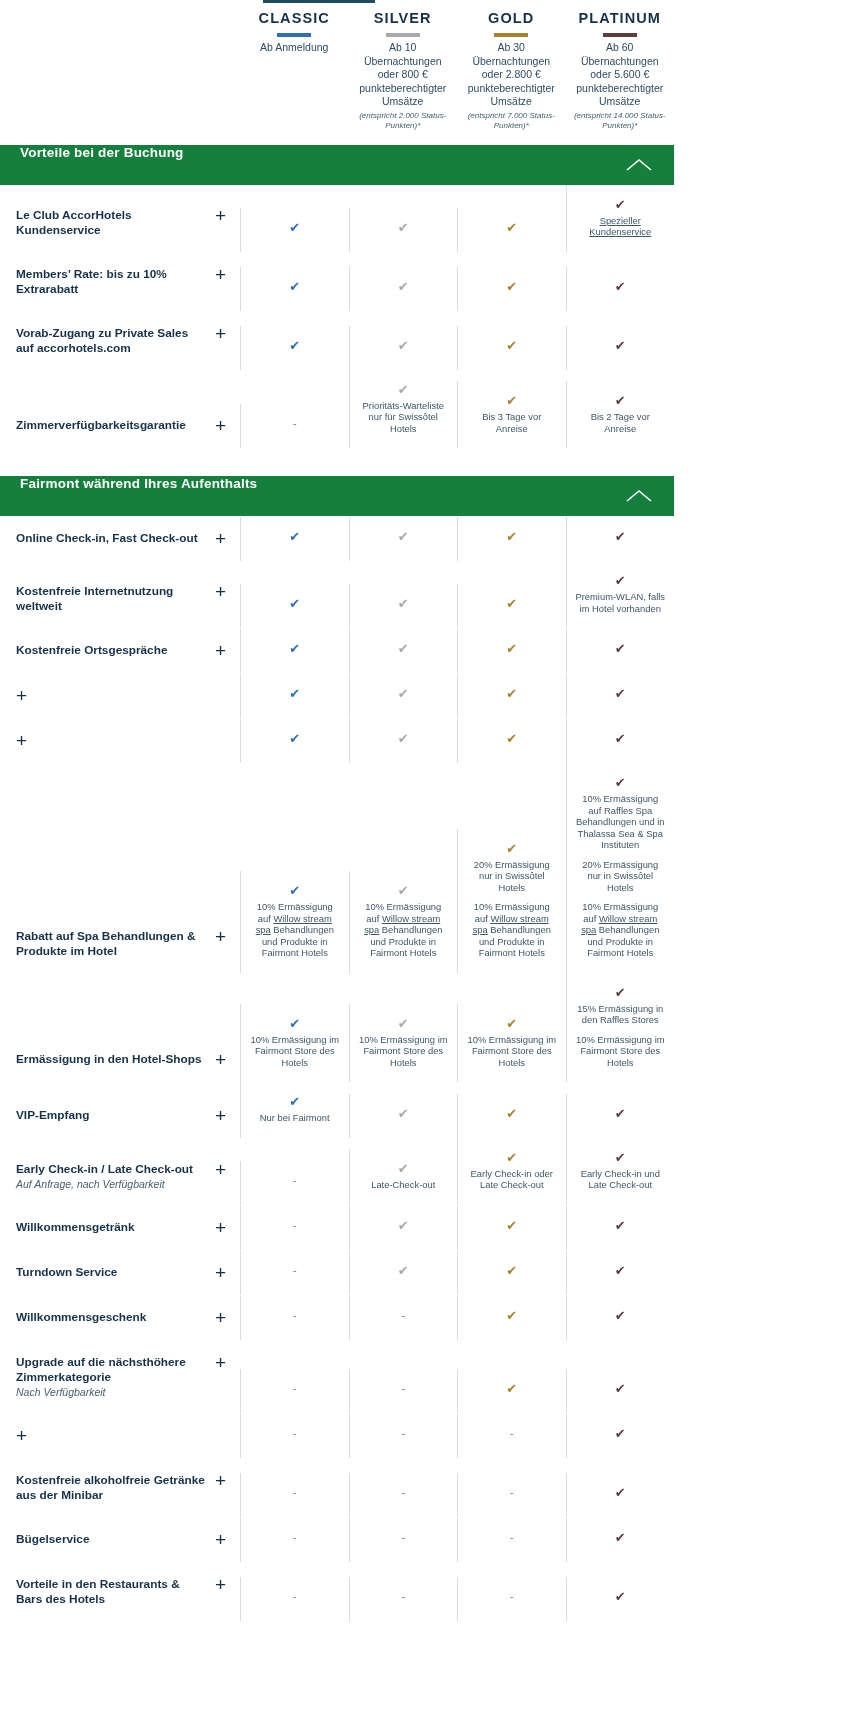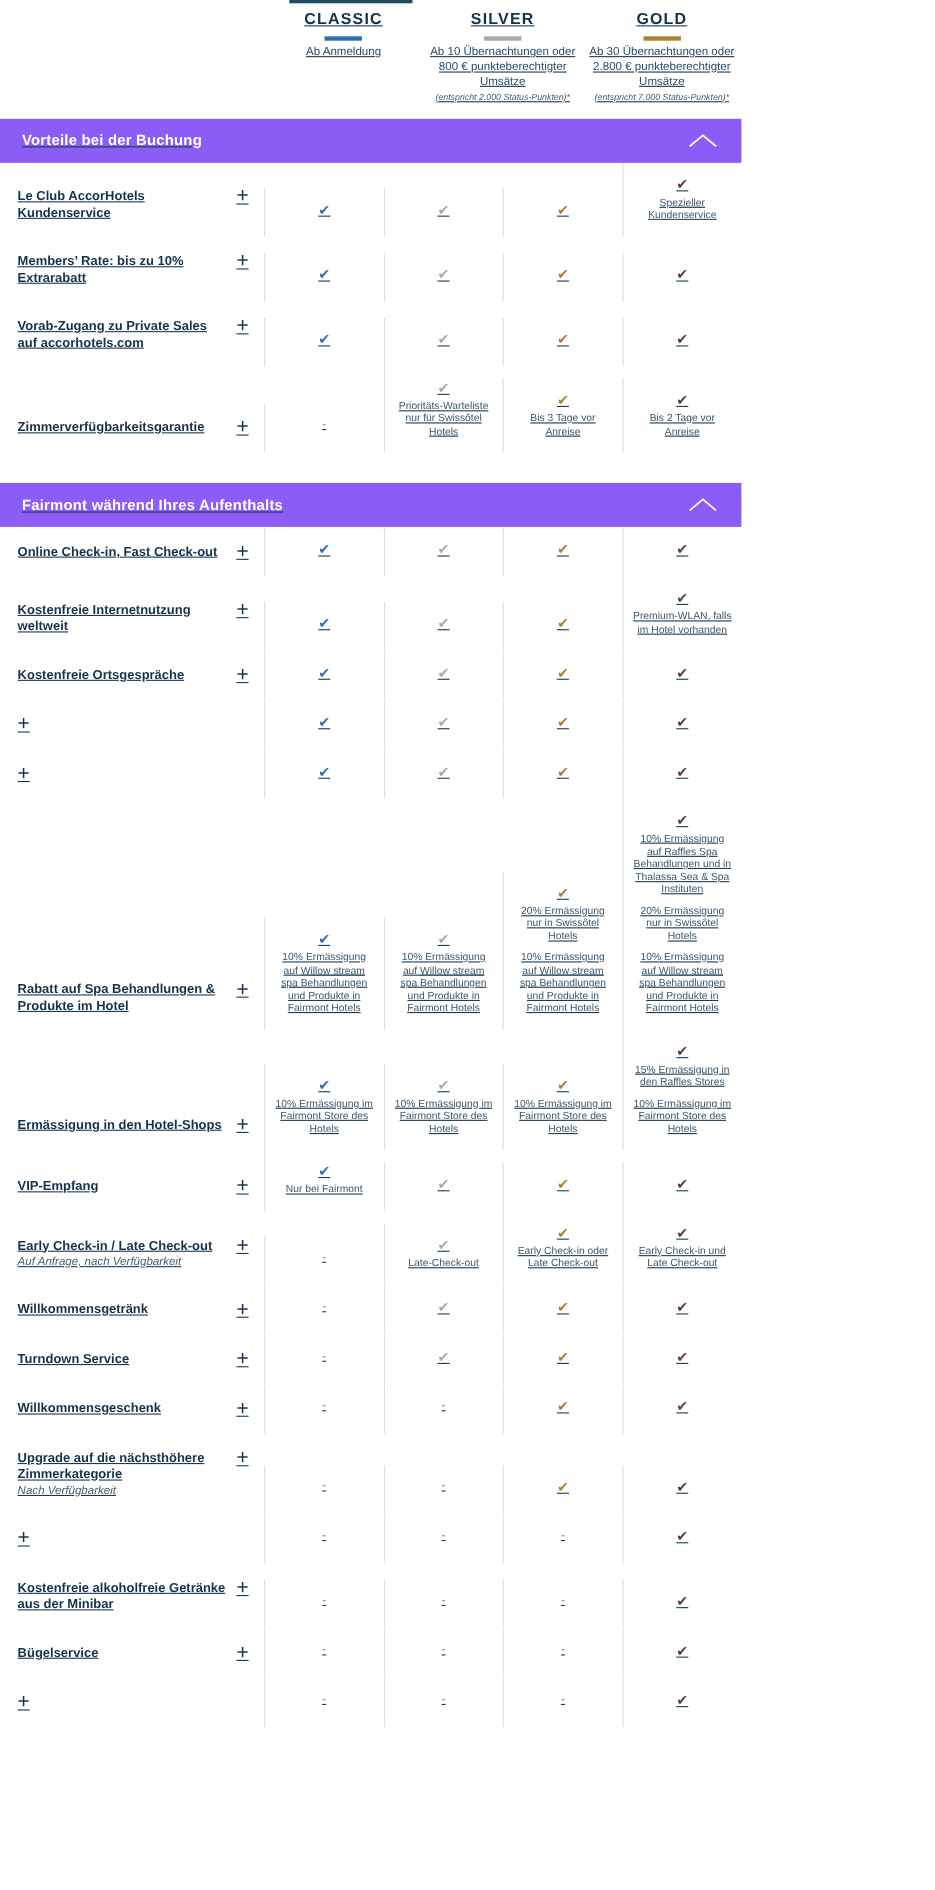--- a/index.html
+++ b/index.html
@@ -3,21 +3,21 @@
 <meta charset="utf-8">
 <style>
   * { box-sizing: border-box; margin: 0; padding: 0; }
   html, body {
     width: 850px;
     background: #ffffff;
     font-family: "Liberation Sans", sans-serif;
     color: #1b3a54;
     -webkit-font-smoothing: antialiased;
   }
-  .page { width: 674px; position: relative; padding-bottom: 10px; text-decoration: underline; }
+  .page { width: 674px; position: relative; padding-bottom: 10px; }
 
   
   .tier-header {
     display: flex;
     width: 100%;
     padding-left: 240px;
     padding-top: 8px;
     align-items: flex-start;
   }
   .tier-col {
@@ -56,25 +56,25 @@
     position: absolute;
     left: 263px;
     top: 0px;
     width: 112px;
     height: 3px;
     background: #1e4d62;
   }
 
   
   .section-bar {
-    background: #8b5cf6;
+    background: #15803d;
     color: #ffffff;
     height: 40px;
     display: flex;
-    align-items: center;
+    align-items: flex-start;
     padding: 0 20px;
     margin-top: 14px;
     position: relative;
   }
   .section-bar .title {
     font-size: 13.5px;
     font-weight: bold;
     letter-spacing: 0.2px;
   }
   .chevron {
@@ -176,20 +176,26 @@
         <div class="tier-rule" style="background: rgb(168, 169, 173);"></div>
         <div class="tier-req">Ab 10 Übernachtungen oder 800 € punkteberechtigter Umsätze</div>
         <div class="tier-note">(entspricht 2.000 Status-Punkten)*</div>
       </div>
       <div class="tier-col">
         <div class="tier-name">GOLD</div>
         <div class="tier-rule" style="background: rgb(169, 130, 47);"></div>
         <div class="tier-req">Ab 30 Übernachtungen oder 2.800 € punkteberechtigter Umsätze</div>
         <div class="tier-note">(entspricht 7.000 Status-Punkten)*</div>
       </div>
+      <div class="tier-col">
+        <div class="tier-name">PLATINUM</div>
+        <div class="tier-rule" style="background: rgb(93, 60, 60);"></div>
+        <div class="tier-req">Ab 60 Übernachtungen oder 5.600 € punkteberechtigter Umsätze</div>
+        <div class="tier-note">(entspricht 14.000 Status-Punkten)*</div>
+      </div>
     </div>
 
   <div id="sections-host">
       <div class="section-bar">
         <div class="title">Vorteile bei der Buchung</div>
         <div class="chevron">
           <svg viewBox="0 0 26 14" width="26" height="14">
             <path d="M1 12 L13 2 L25 12" fill="none" stroke="#ffffff" stroke-width="1.6"></path>
           </svg>
         </div>
@@ -615,20 +621,23 @@
           </div>
           <div class="cell">
             <span class="dash">-</span>
           </div>
           <div class="cell">
             <span class="tick" style="color: rgb(93, 60, 60);">✔</span>
           </div>
         </div>
         <div class="row">
           <div class="label-cell">
+            <div class="label-text">
+              <div class="label-main">Vorteile in den Restaurants &amp; Bars des Hotels</div>
+            </div>
             <div class="plus">+</div>
           </div>
           <div class="cell">
             <span class="dash">-</span>
           </div>
           <div class="cell">
             <span class="dash">-</span>
           </div>
           <div class="cell">
             <span class="dash">-</span>

